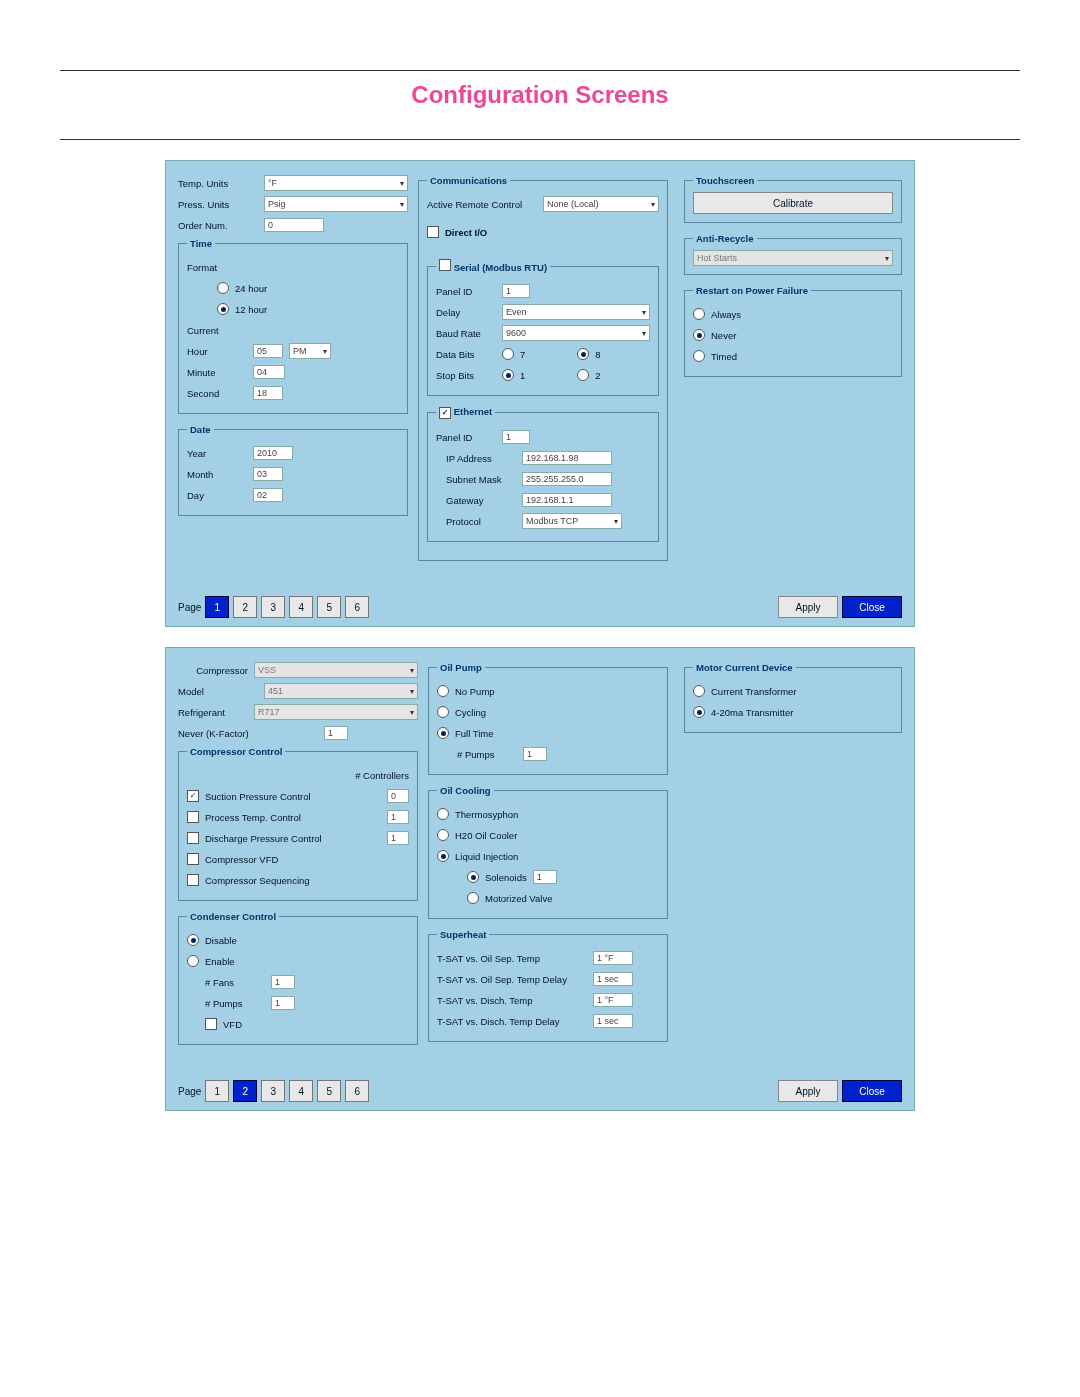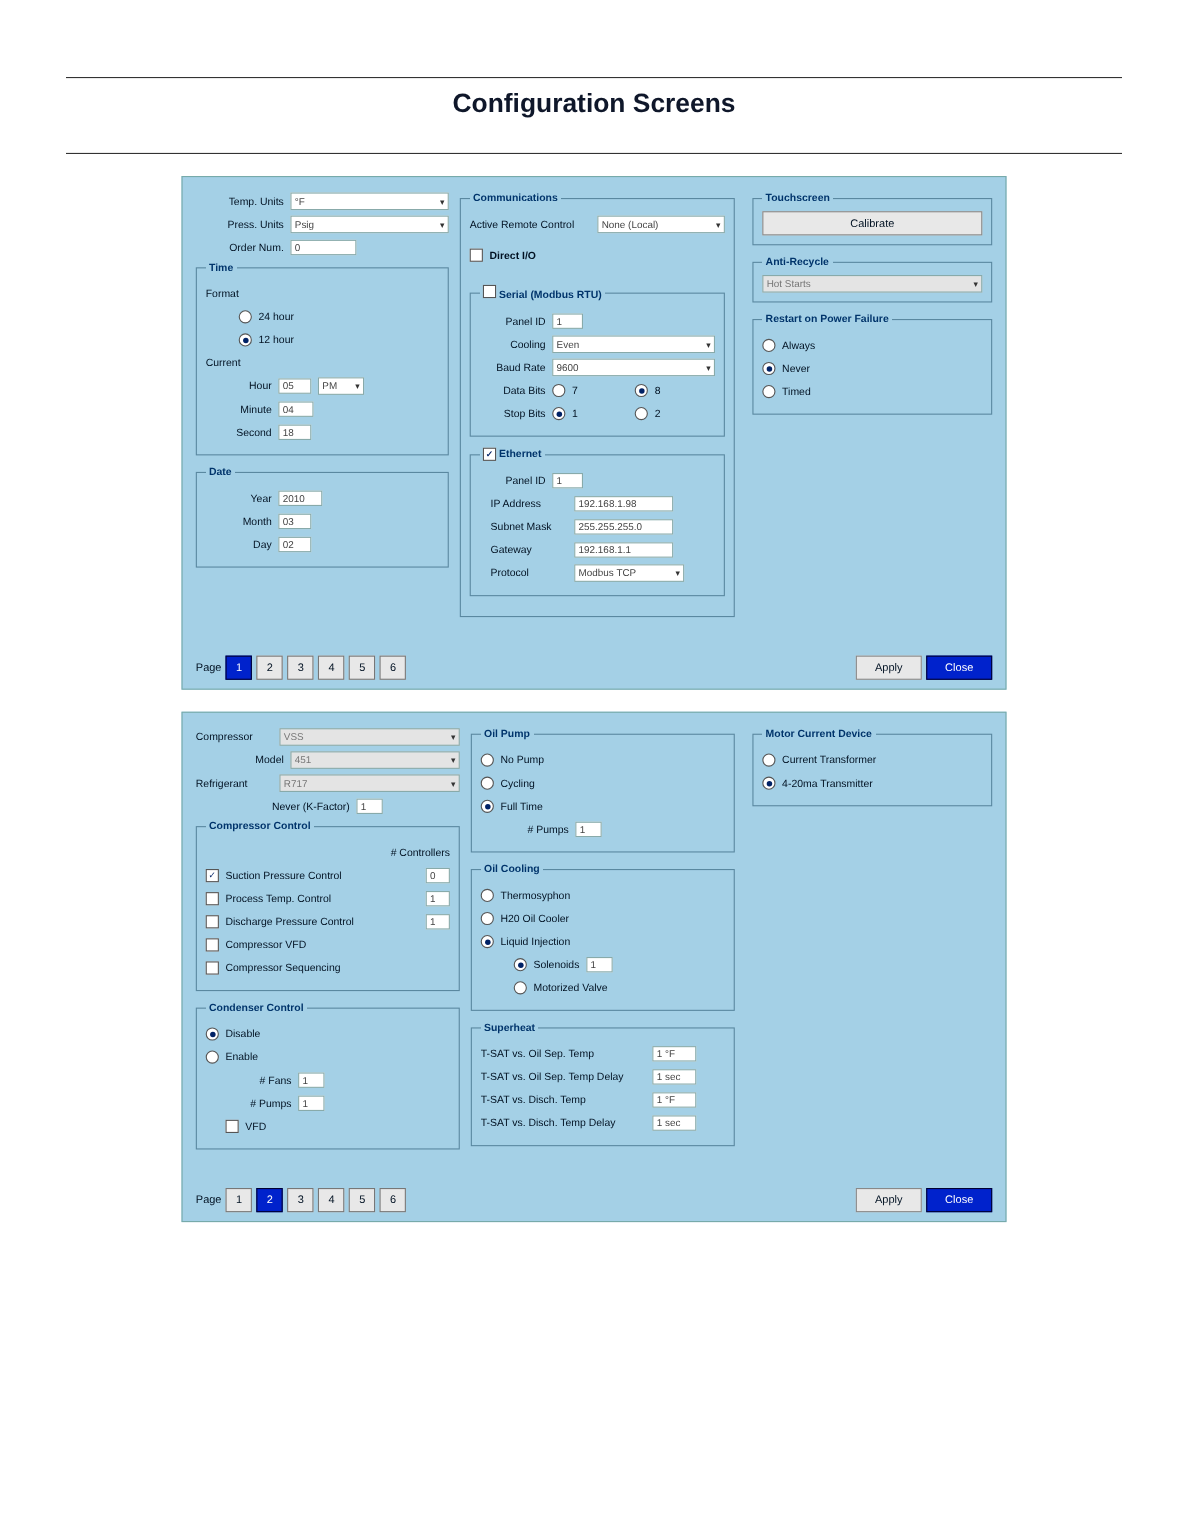--- a/index.html
+++ b/index.html
@@ -1,29 +1,29 @@
 <!DOCTYPE html>
 <html><head>
 <meta charset="utf-8">
 <style>
   html,body{margin:0;padding:0;background:#fff;font-family:Verdana,Arial,sans-serif;color:#000}
   .page{width:1080px;margin:0 auto;padding:40px 60px 0 60px;box-sizing:border-box}
   hr.rule{border:none;border-top:1.5px solid #333;margin:30px 0 8px 0}
-  .title{text-align:center;font-size:24px;font-weight:bold;color:#0f172a;margin:10px 0}
+  .title{text-align:center;font-size:24px;font-weight:bold;color:#ec4899;margin:10px 0}
   .pnum{font-size:16px;margin-top:30px}
   .panel{background:#a4d0e6;border:1px solid #7aa;margin:20px auto;width:750px;padding:10px 12px 8px 12px;box-sizing:border-box;font-size:9.5px;color:#012}
   .cols{display:flex;gap:10px}
   .col{flex:1;min-width:0}
   .col.left{flex:0 0 230px}
   .col.mid{flex:0 0 250px}
   .col.right{flex:1;padding-left:6px}
   fieldset{border:1px solid #5a88a0;margin:4px 0 10px 0;padding:6px 8px 8px 8px}
   legend{font-size:9.5px;font-weight:bold;color:#00346b;padding:0 3px}
   .row{display:flex;align-items:center;gap:6px;margin:3px 0;min-height:18px}
-  .row .lab{flex:0 0 80px;text-align:right;font-size:9.5px}
+  .row .lab{flex:0 0 80px;font-size:9.5px}
   .row .lab.sm{flex:0 0 60px}
   .row .lab.lg{flex:0 0 150px;text-align:left}
   .textbox{background:#fff;border:1px solid #8aa;height:14px;padding:1px 3px;font-size:9px;color:#444;display:inline-block;box-sizing:border-box}
   .select{background:#fff;border:1px solid #8aa;height:16px;padding:0 3px;font-size:9px;color:#444;display:flex;align-items:center;justify-content:space-between;box-sizing:border-box}
   .select .arrow{color:#333;font-size:8px}
   .select.dis{background:#e4e4e4;color:#777}
   .chk{width:10px;height:10px;border:1px solid #555;background:#fff;display:inline-flex;align-items:center;justify-content:center;font-size:8px;line-height:1}
   .chk.on::before{content:"✓";color:#026}
   .rad{width:10px;height:10px;border:1px solid #555;border-radius:50%;background:#fff;display:inline-flex;align-items:center;justify-content:center}
   .rad.on::before{content:"";width:5px;height:5px;border-radius:50%;background:#026}
@@ -132,21 +132,21 @@
               <span style="font-weight:bold">Direct I/O</span>
             </div>
 
           <fieldset style="margin-top:18px">
             <legend><span class="chk"></span> <span>Serial (Modbus RTU)</span></legend>
             <div class="row">
                 <span class="lab sm">Panel ID</span>
                 <span class="textbox" style="width:28px">1</span>
               </div>
             <div class="row">
-                <span class="lab sm">Cooling</span>
+                <span class="lab sm">Delay</span>
                 <div class="select" style="flex:1">
                   <span>Even</span>
                   <span class="arrow">▾</span>
                 </div>
               </div>
             <div class="row">
                 <span class="lab sm">Baud Rate</span>
                 <div class="select" style="flex:1">
                   <span>9600</span>
                   <span class="arrow">▾</span>
@@ -241,21 +241,21 @@
       <span class="btn apply">Apply</span>
       <span class="btn close">Close</span>
     </div>
   </div>
 
   <div class="panel">
     <div class="cols">
 
       <div class="col left" style="flex:0 0 240px">
         <div class="row">
-            <span class="lab" style="flex:0 0 70px;text-align:left">Compressor</span>
+            <span class="lab" style="flex:0 0 70px;text-align:right">Compressor</span>
             <div class="select dis" style="flex:1">
               <span>VSS</span>
               <span class="arrow">▾</span>
             </div>
           </div>
         <div class="row">
             <span class="lab">Model</span>
             <div class="select dis" style="flex:1">
               <span>451</span>
               <span class="arrow">▾</span>

